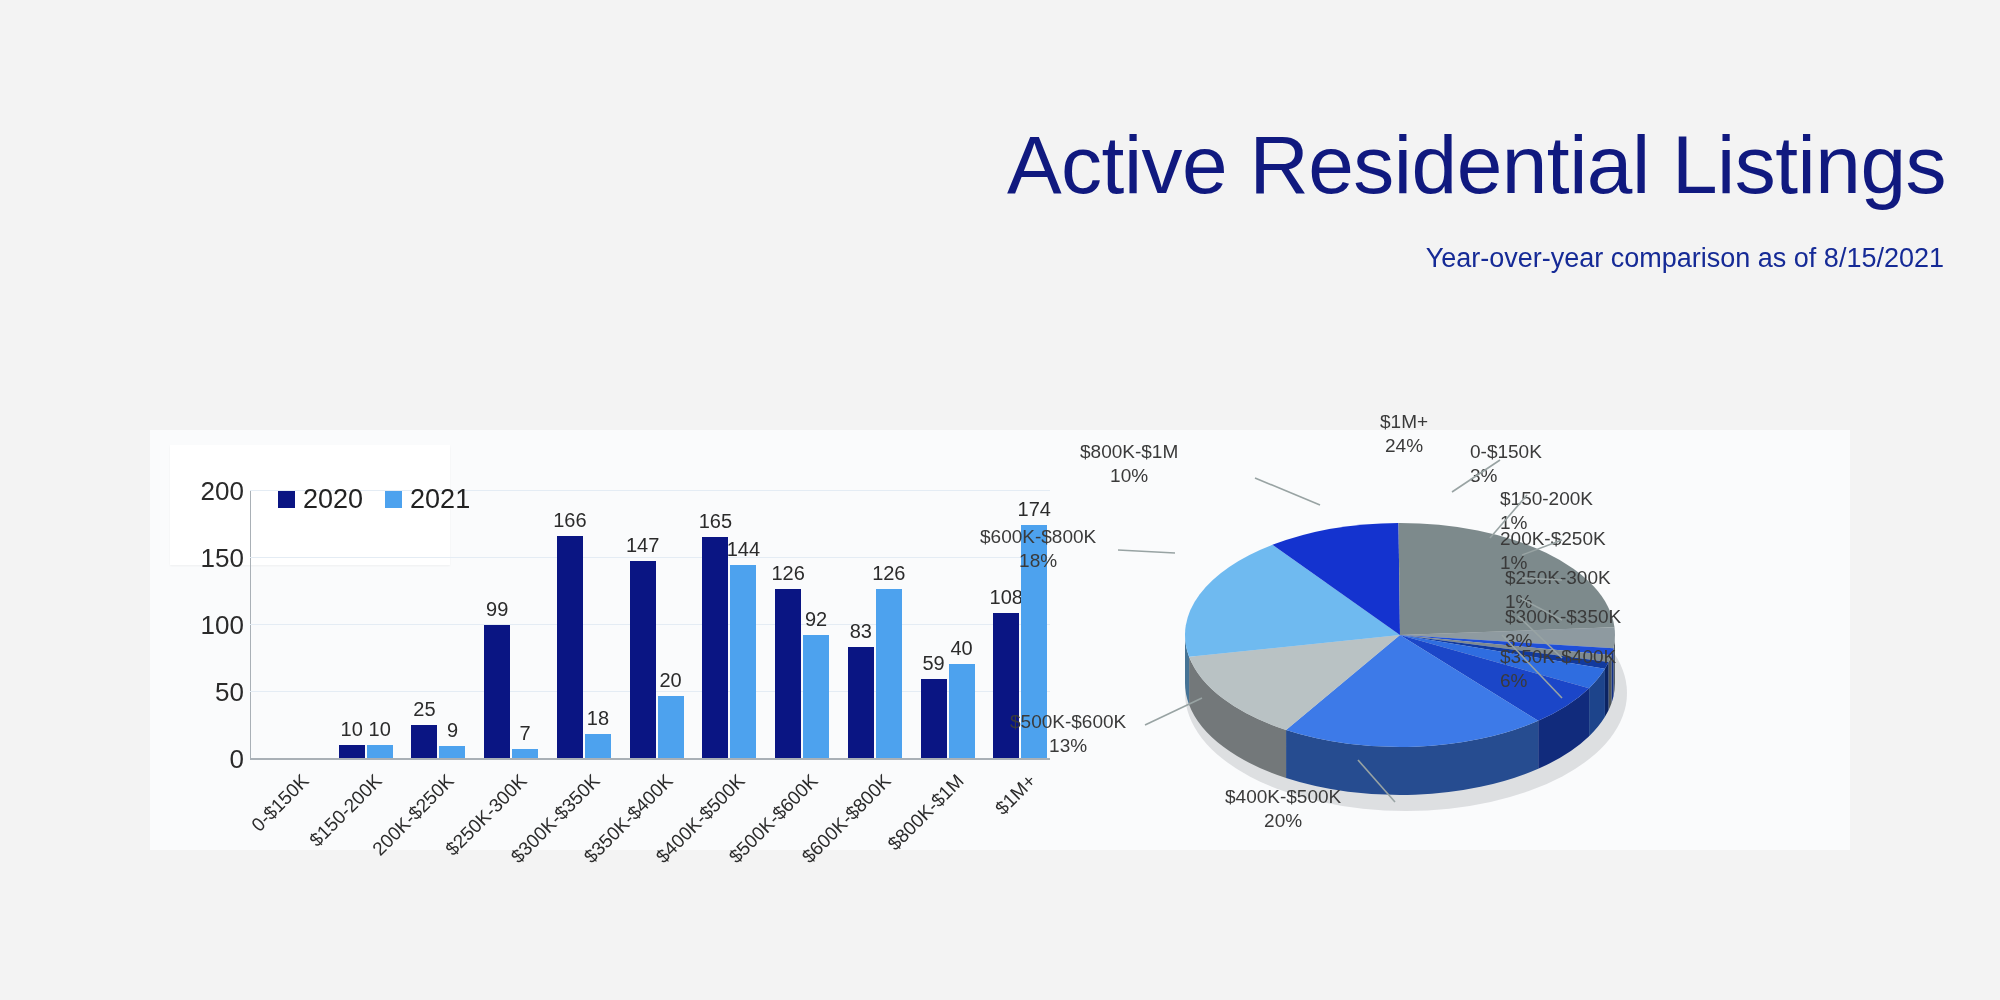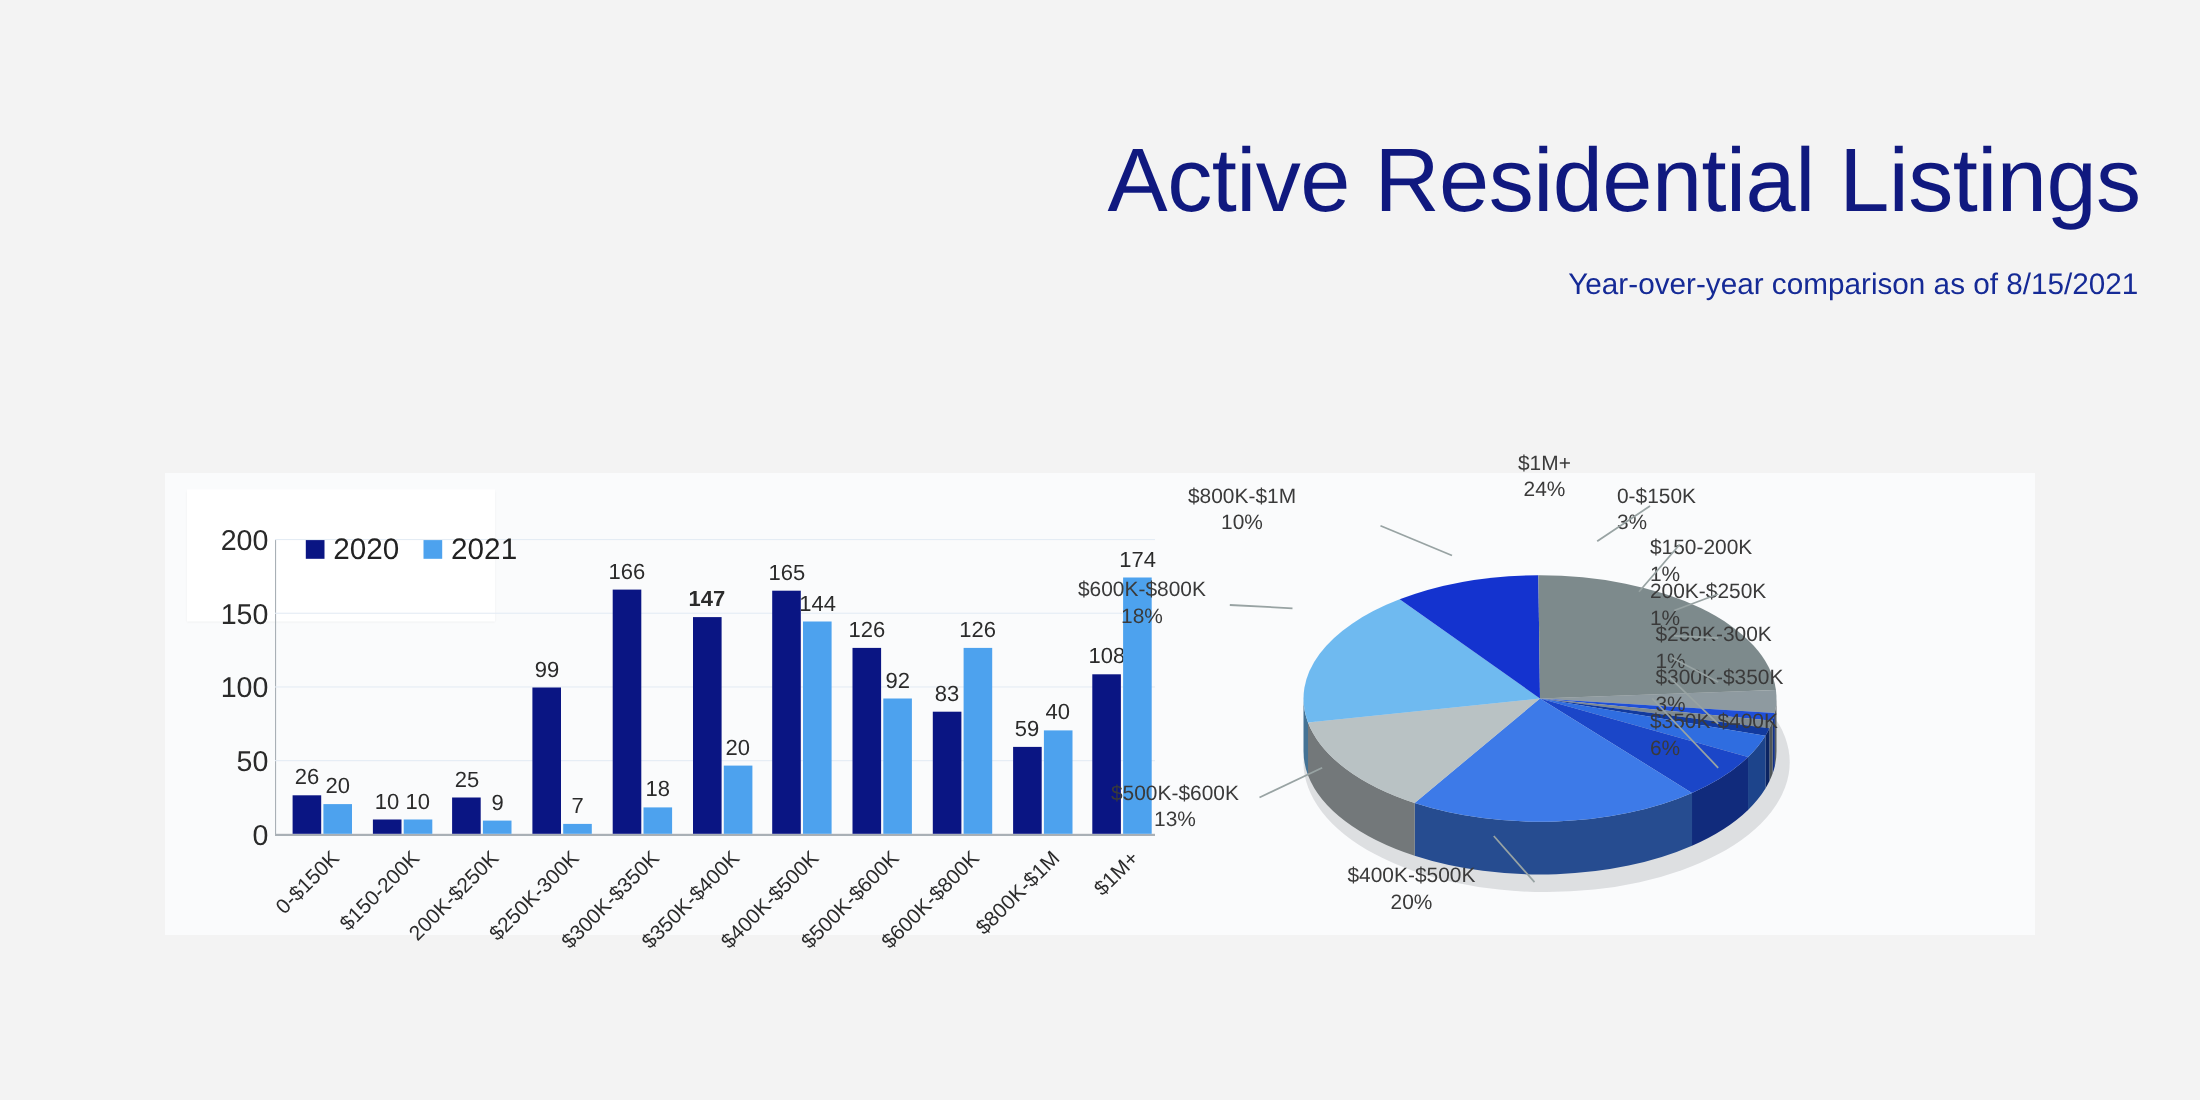--- a/index.html
+++ b/index.html
@@ -225,26 +225,20 @@
       <div class="y-label" style="top: 201px;">50</div>
       <div class="y-label" style="top: 268px;">0</div>
     </div>
   <div id="plot">
     <div id="axis-line-y"></div>
     <div id="axis-line-x"></div>
   <div class="gridline" style="top: 0px;"></div>
       <div class="gridline" style="top: 67px;"></div>
       <div class="gridline" style="top: 134px;"></div>
       <div class="gridline" style="top: 201px;"></div>
-      <div class="group" style="left: 12px; width: 72.7273px;">
-        <div class="bar y2020" style="height: 34.84px; background: rgb(10, 21, 131);"></div>
-        <div class="bar-value" style="left: -3px; bottom: 38.84px;">26</div>
-        <div class="bar y2021" style="height: 26.8px; background: rgb(77, 162, 238);"></div>
-        <div class="bar-value" style="left: 25px; bottom: 30.8px;">20</div>
-      </div>
       <div class="group" style="left: 84.7273px; width: 72.7273px;">
         <div class="bar y2020" style="height: 13.4px; background: rgb(10, 21, 131);"></div>
         <div class="bar-value" style="left: -3px; bottom: 17.4px;">10</div>
         <div class="bar y2021" style="height: 13.4px; background: rgb(77, 162, 238);"></div>
         <div class="bar-value" style="left: 25px; bottom: 17.4px;">10</div>
       </div>
       <div class="group" style="left: 157.455px; width: 72.7273px;">
         <div class="bar y2020" style="height: 33.5px; background: rgb(10, 21, 131);"></div>
         <div class="bar-value" style="left: -3px; bottom: 37.5px;">25</div>
         <div class="bar y2021" style="height: 12.06px; background: rgb(77, 162, 238);"></div>
@@ -257,21 +251,21 @@
         <div class="bar-value" style="left: 25px; bottom: 13.38px;">7</div>
       </div>
       <div class="group" style="left: 302.909px; width: 72.7273px;">
         <div class="bar y2020" style="height: 222.44px; background: rgb(10, 21, 131);"></div>
         <div class="bar-value" style="left: -3px; bottom: 226.44px;">166</div>
         <div class="bar y2021" style="height: 24.12px; background: rgb(77, 162, 238);"></div>
         <div class="bar-value" style="left: 25px; bottom: 28.12px;">18</div>
       </div>
       <div class="group" style="left: 375.636px; width: 72.7273px;">
         <div class="bar y2020" style="height: 196.98px; background: rgb(10, 21, 131);"></div>
-        <div class="bar-value" style="left: -3px; bottom: 200.98px; font-weight: bold;">147</div>
+        <div class="bar-value" style="left: -3px; bottom: 200.98px;">147</div>
         <div class="bar y2021" style="height: 61.64px; background: rgb(77, 162, 238);"></div>
         <div class="bar-value" style="left: 25px; bottom: 65.64px;">20</div>
       </div>
       <div class="group" style="left: 448.364px; width: 72.7273px;">
         <div class="bar y2020" style="height: 221.1px; background: rgb(10, 21, 131);"></div>
         <div class="bar-value" style="left: -3px; bottom: 225.1px;">165</div>
         <div class="bar y2021" style="height: 192.96px; background: rgb(77, 162, 238);"></div>
         <div class="bar-value" style="left: 25px; bottom: 196.96px;">144</div>
       </div>
       <div class="group" style="left: 521.091px; width: 72.7273px;">

